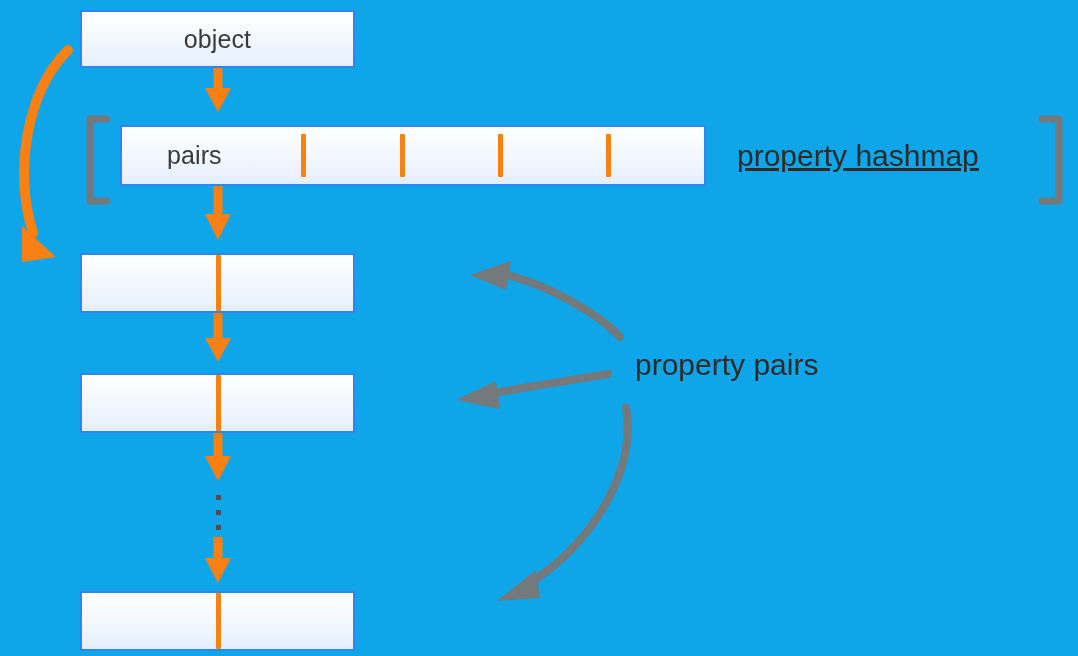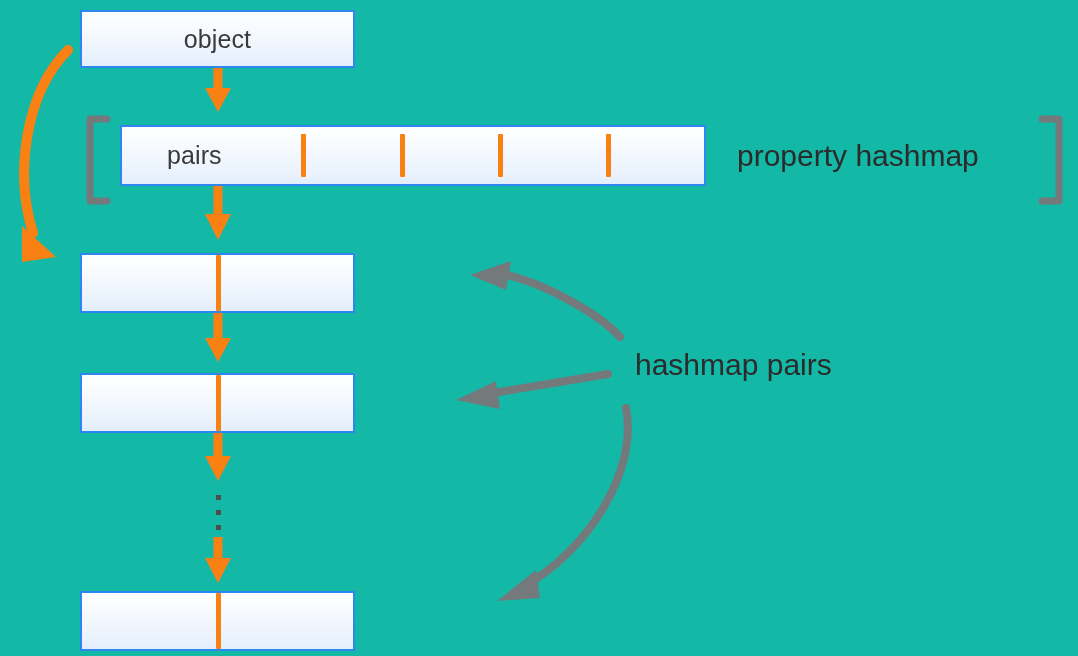--- a/index.html
+++ b/index.html
@@ -7,21 +7,21 @@
     padding: 0;
     background: #ffffff;
   }
   body {
     font-family: "Liberation Sans", sans-serif;
   }
   #canvas {
     position: relative;
     width: 1078px;
     height: 656px;
-    background: #14b8a6;
+    background: #0ea5e9;
     overflow: hidden;
   }
   .box {
     position: absolute;
     box-sizing: border-box;
     border: 2px solid #2e86f0;
     background: linear-gradient(to bottom, #ffffff 0%, #fbfdff 18%, #e8f1fd 88%, #e3eefc 100%);
     display: flex;
     align-items: center;
     justify-content: center;
@@ -91,22 +91,22 @@
   <div class="box" style="left:80px; top:373px; width:275px; height:60px;"></div>
   <div class="divider" style="left:216px; top:375px; height:56px;"></div>
 
   <div class="box" style="left:80px; top:591px; width:275px; height:60px;"></div>
   <div class="divider" style="left:216px; top:593px; height:56px;"></div>
 
   <div class="dot" style="left:216px; top:495px;"></div>
   <div class="dot" style="left:216px; top:510px;"></div>
   <div class="dot" style="left:216px; top:525px;"></div>
 
-  <span class="side-label" style="left:737px; top:141px;">property hashmap</span>
-  <span class="side-label" style="left:635px; top:350px;">hashmap pairs</span>
+  <span class="side-label" style="left:737px; top:141px;text-decoration:underline;">property hashmap</span>
+  <span class="side-label" style="left:635px; top:350px;">property pairs</span>
 
   <svg class="overlay" viewBox="0 0 1078 656" xmlns="http://www.w3.org/2000/svg">
 
     <g>
       <rect x="213.5" y="68" width="9" height="22" fill="#f98012"></rect>
       <polygon points="205,88 231,88 218,112" fill="#f98012"></polygon>
     </g>
 
     <g>
       <rect x="213.5" y="186" width="9" height="30" fill="#f98012"></rect>

